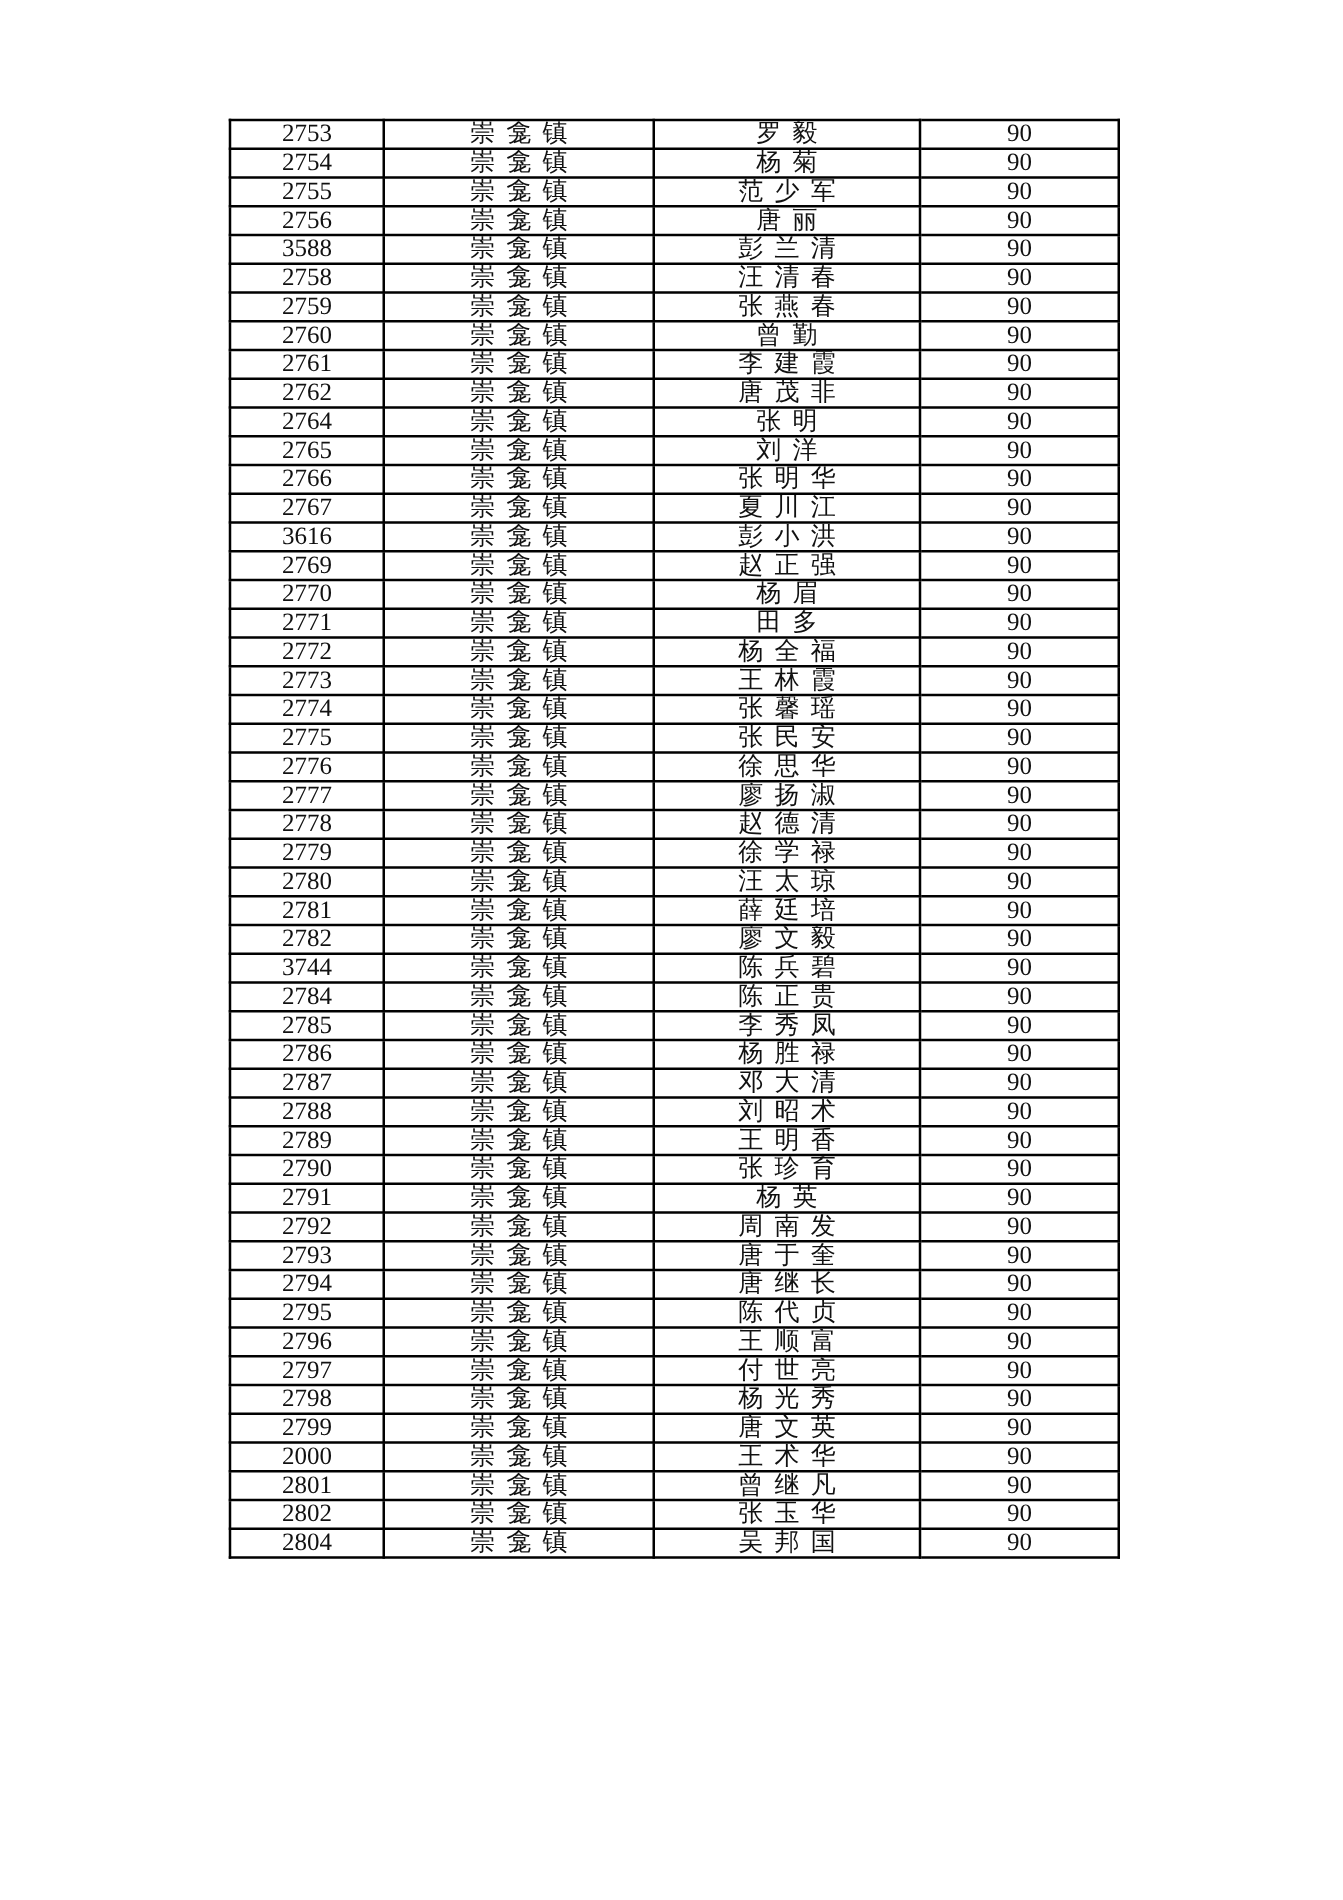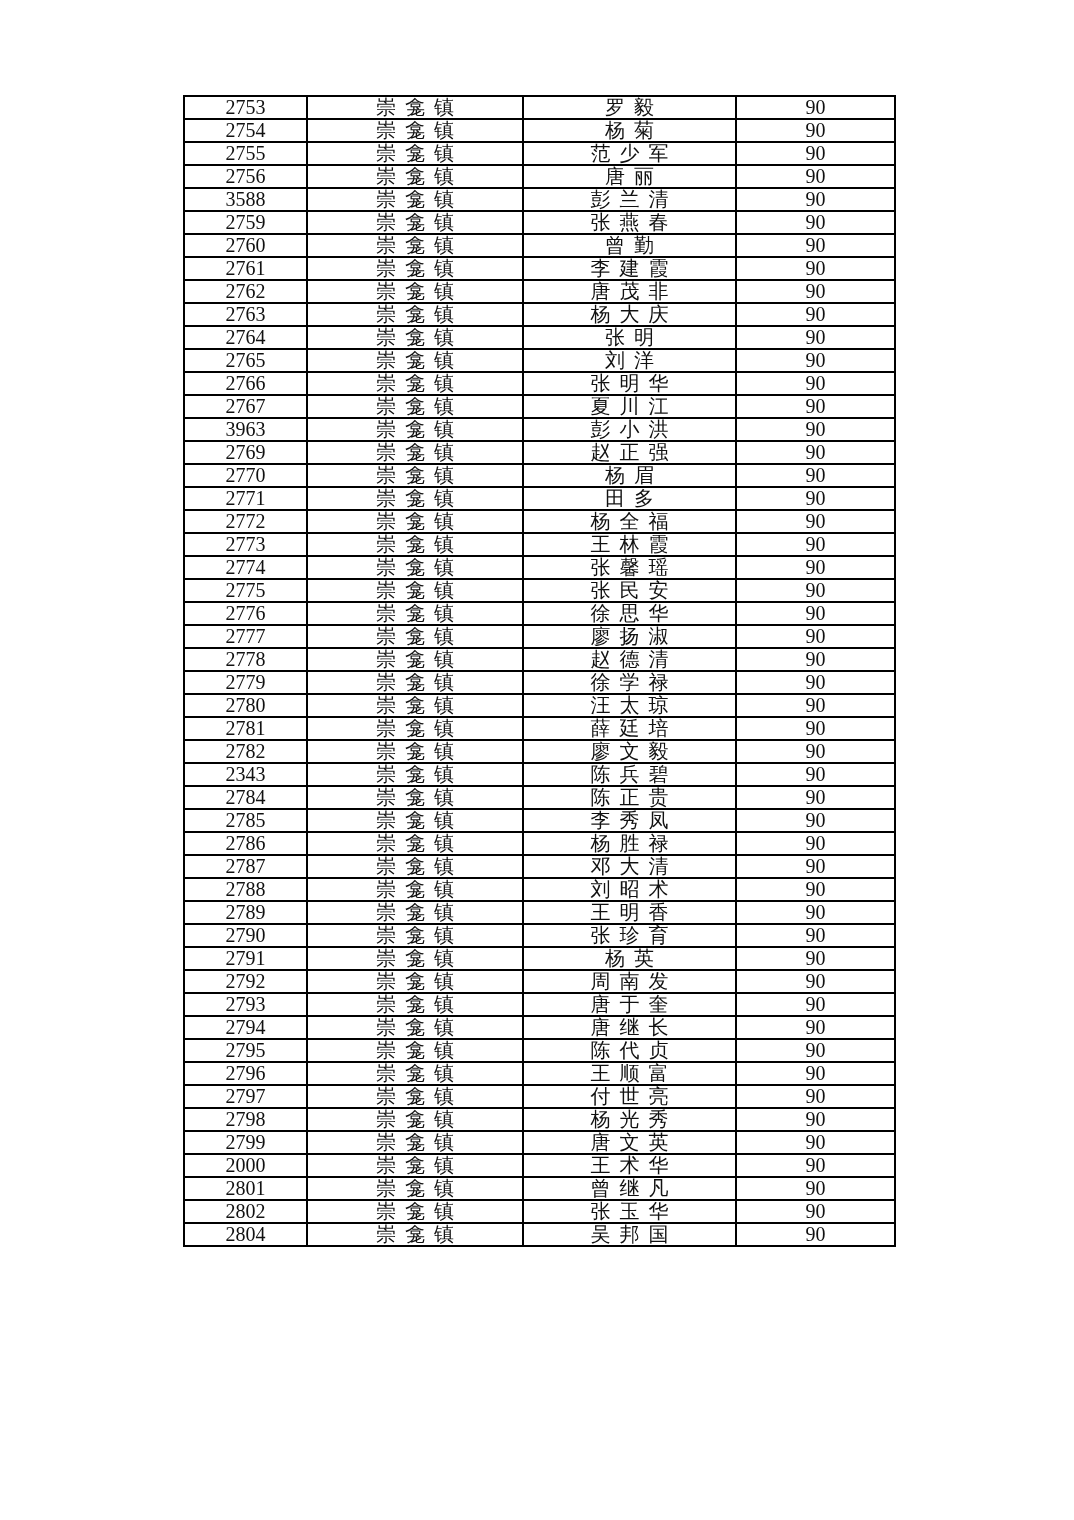--- a/index.html
+++ b/index.html
@@ -80,20 +80,26 @@
           <td class="cjk">唐丽</td>
           <td>90</td>
         </tr>
         <tr>
           <td>3588</td>
           <td class="cjk">崇龛镇</td>
           <td class="cjk">彭兰清</td>
           <td>90</td>
         </tr>
         <tr>
+          <td>2758</td>
+          <td class="cjk">崇龛镇</td>
+          <td class="cjk">汪清春</td>
+          <td>90</td>
+        </tr>
+        <tr>
           <td>2759</td>
           <td class="cjk">崇龛镇</td>
           <td class="cjk">张燕春</td>
           <td>90</td>
         </tr>
         <tr>
           <td>2760</td>
           <td class="cjk">崇龛镇</td>
           <td class="cjk">曾勤</td>
           <td>90</td>
@@ -104,26 +110,20 @@
           <td class="cjk">李建霞</td>
           <td>90</td>
         </tr>
         <tr>
           <td>2762</td>
           <td class="cjk">崇龛镇</td>
           <td class="cjk">唐茂非</td>
           <td>90</td>
         </tr>
         <tr>
-          <td>2763</td>
-          <td class="cjk">崇龛镇</td>
-          <td class="cjk">杨大庆</td>
-          <td>90</td>
-        </tr>
-        <tr>
           <td>2764</td>
           <td class="cjk">崇龛镇</td>
           <td class="cjk">张明</td>
           <td>90</td>
         </tr>
         <tr>
           <td>2765</td>
           <td class="cjk">崇龛镇</td>
           <td class="cjk">刘洋</td>
           <td>90</td>
@@ -134,21 +134,21 @@
           <td class="cjk">张明华</td>
           <td>90</td>
         </tr>
         <tr>
           <td>2767</td>
           <td class="cjk">崇龛镇</td>
           <td class="cjk">夏川江</td>
           <td>90</td>
         </tr>
         <tr>
-          <td>3963</td>
+          <td>3616</td>
           <td class="cjk">崇龛镇</td>
           <td class="cjk">彭小洪</td>
           <td>90</td>
         </tr>
         <tr>
           <td>2769</td>
           <td class="cjk">崇龛镇</td>
           <td class="cjk">赵正强</td>
           <td>90</td>
         </tr>
@@ -224,21 +224,21 @@
           <td class="cjk">薛廷培</td>
           <td>90</td>
         </tr>
         <tr>
           <td>2782</td>
           <td class="cjk">崇龛镇</td>
           <td class="cjk">廖文毅</td>
           <td>90</td>
         </tr>
         <tr>
-          <td>2343</td>
+          <td>3744</td>
           <td class="cjk">崇龛镇</td>
           <td class="cjk">陈兵碧</td>
           <td>90</td>
         </tr>
         <tr>
           <td>2784</td>
           <td class="cjk">崇龛镇</td>
           <td class="cjk">陈正贵</td>
           <td>90</td>
         </tr>

